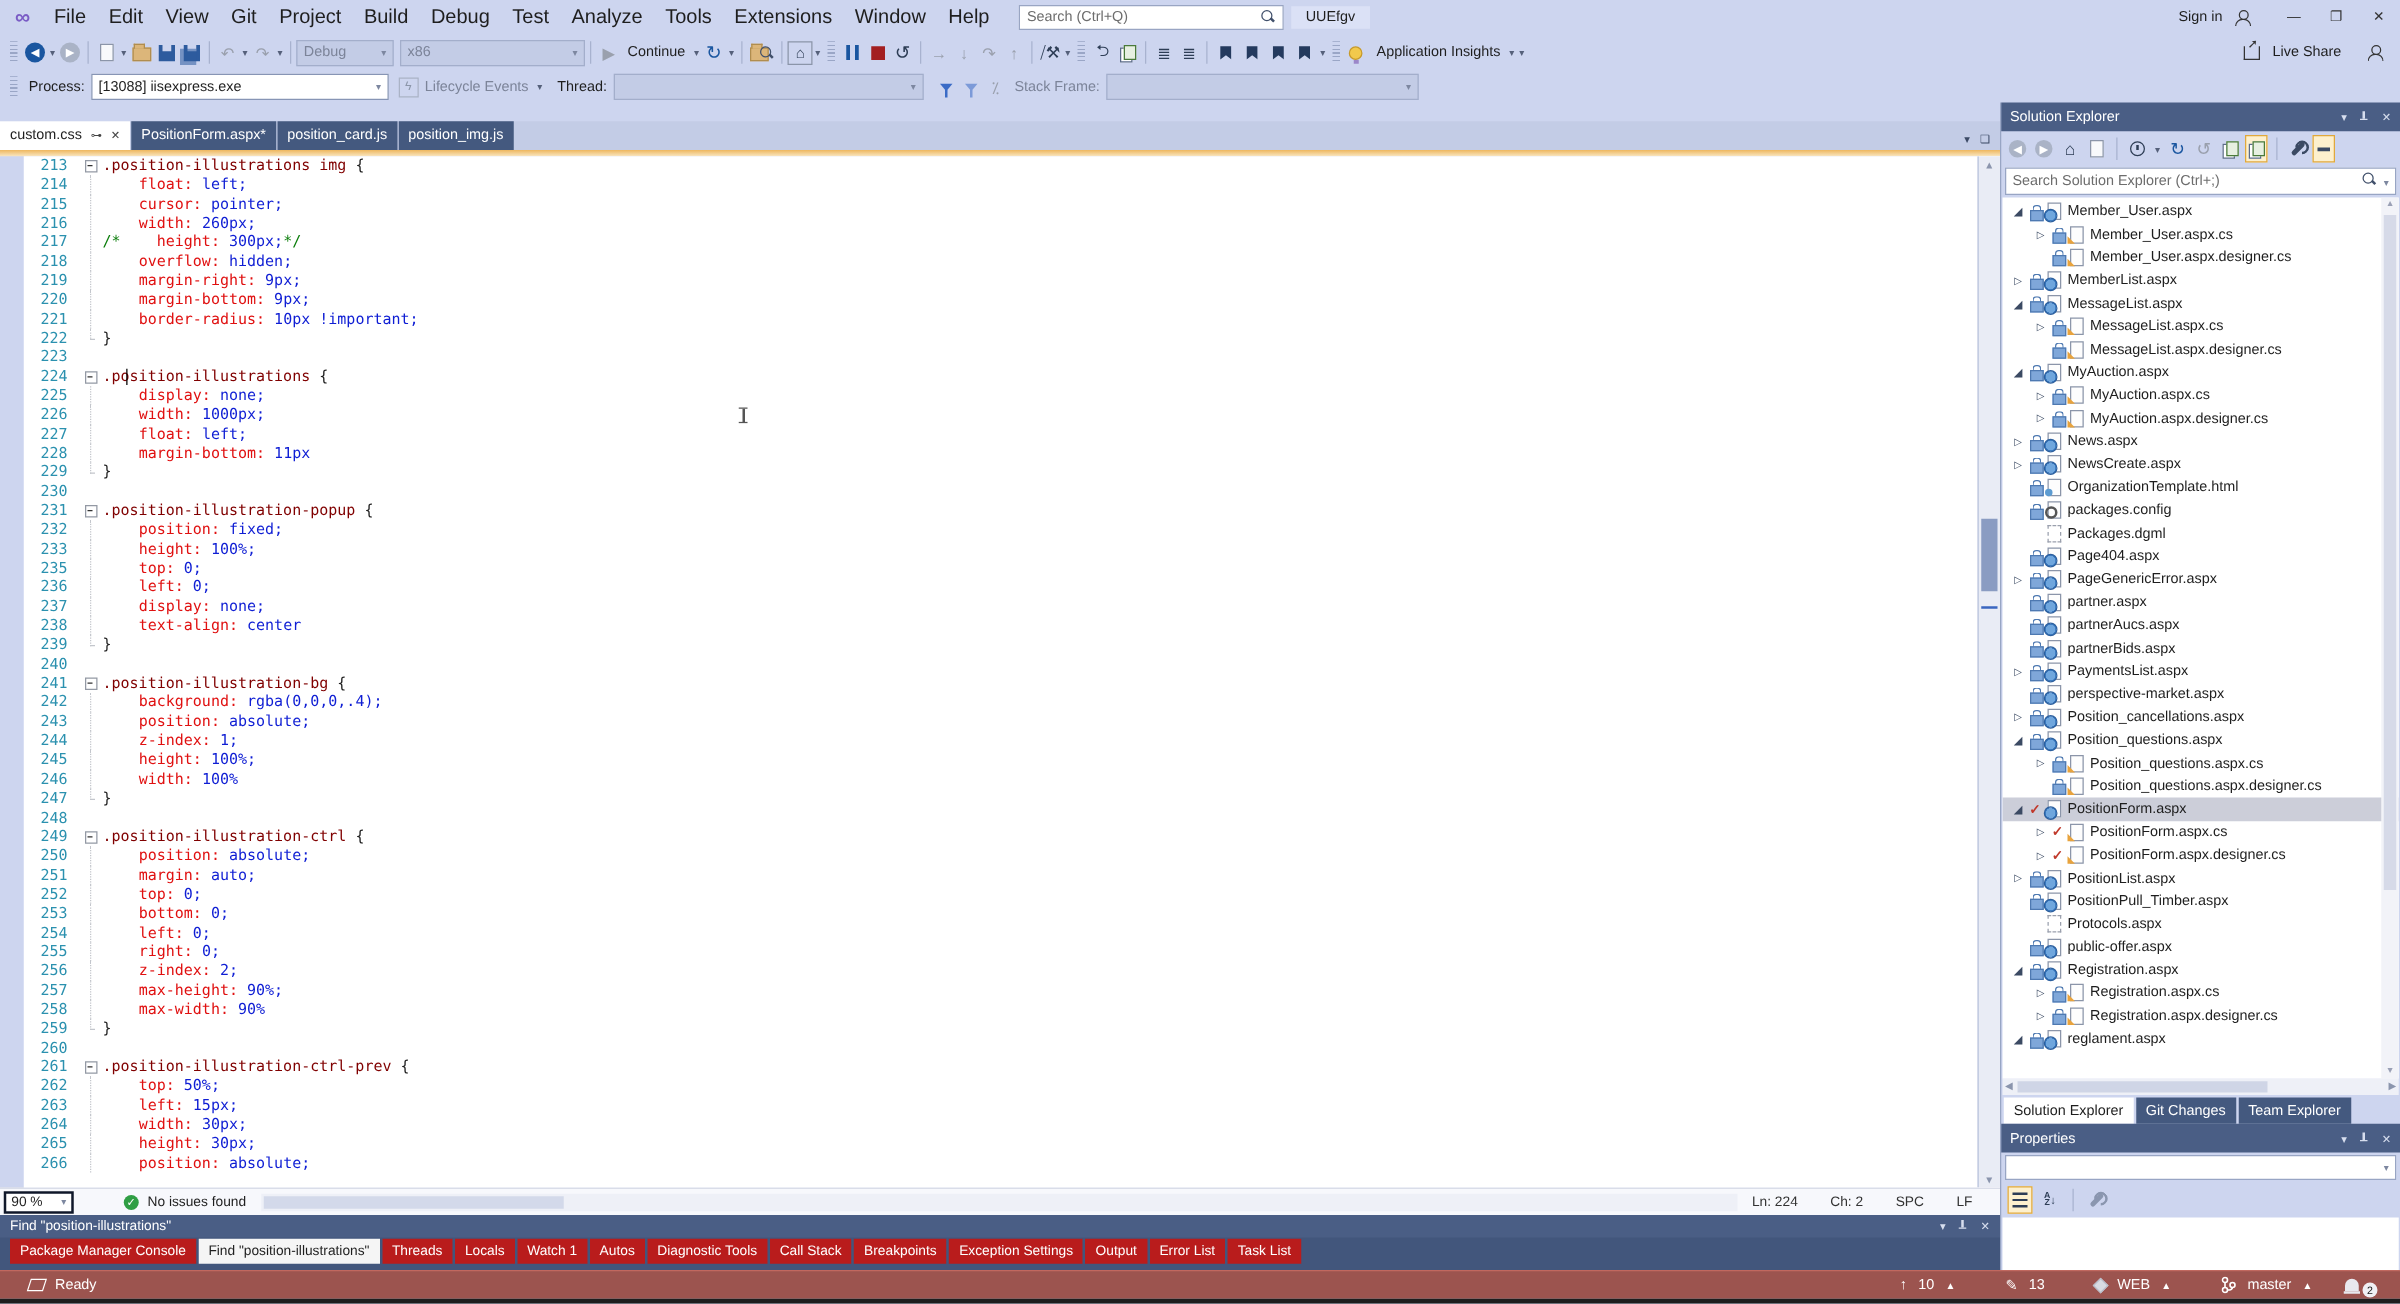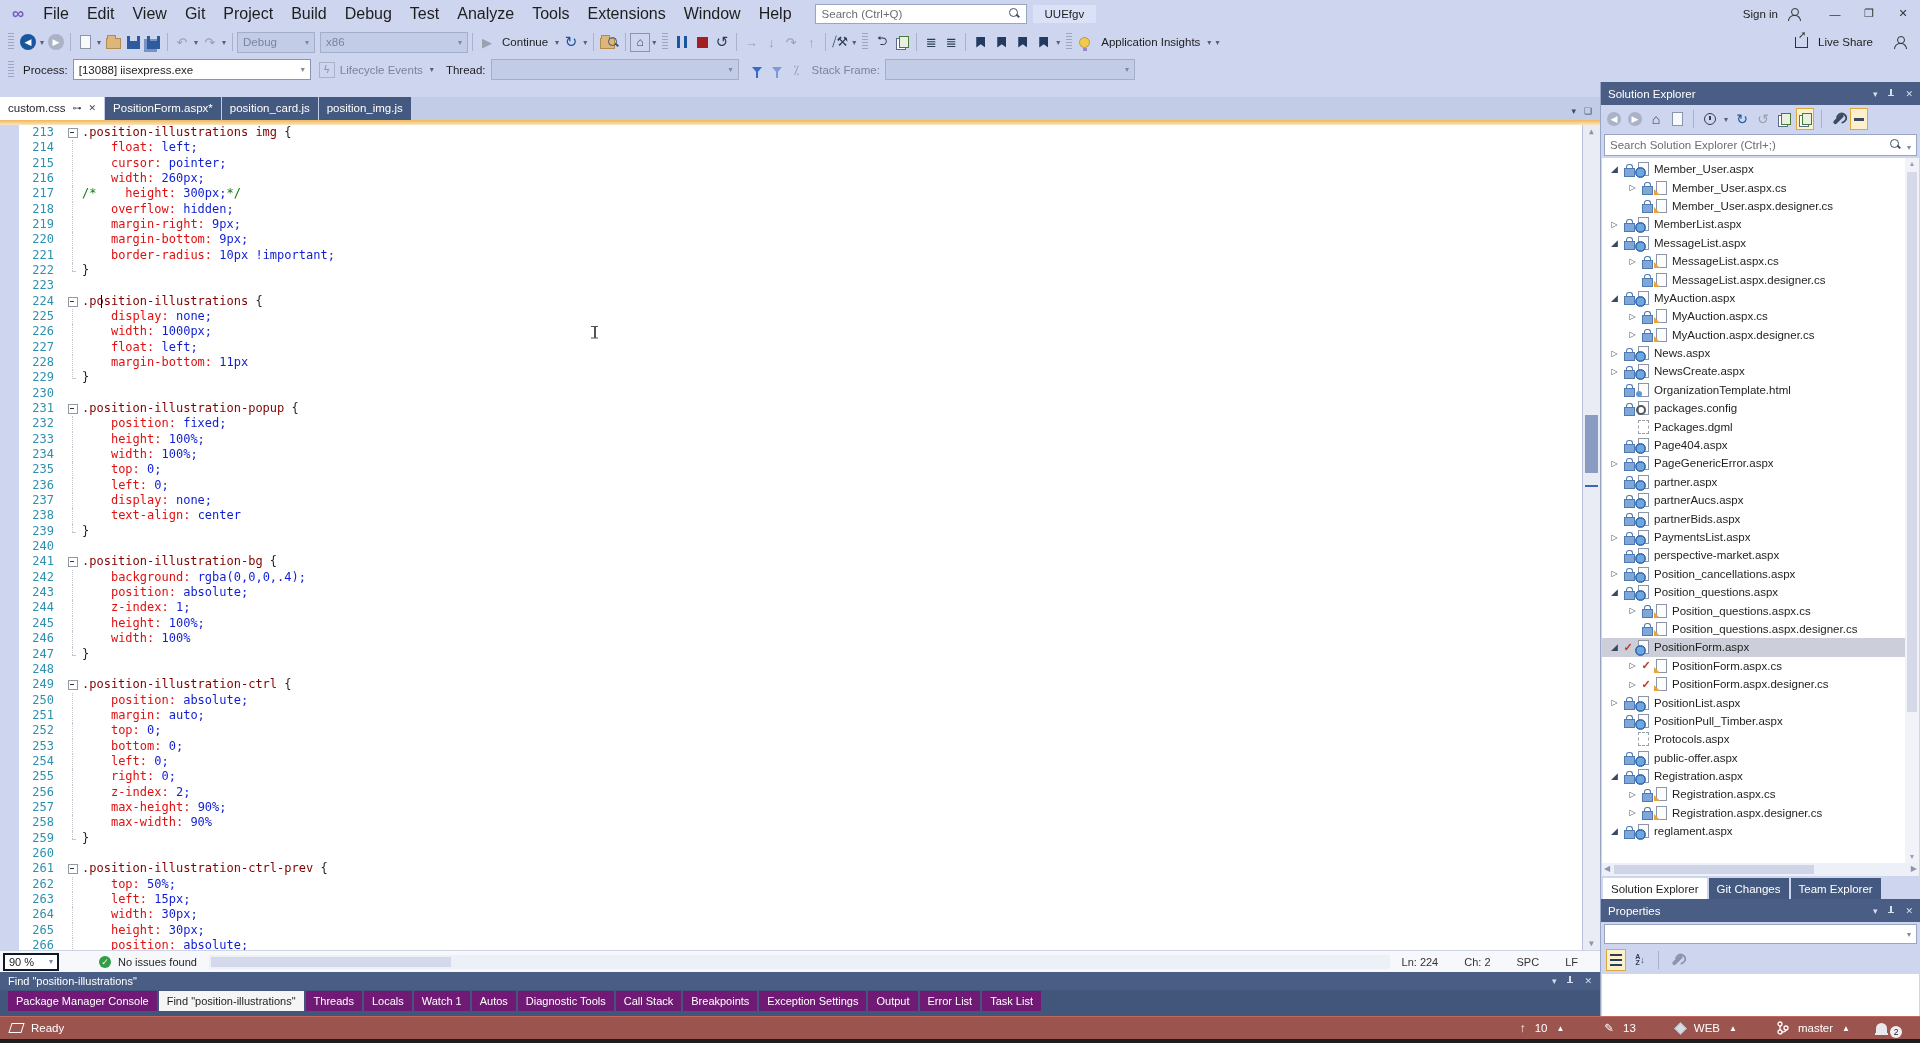--- a/index.html
+++ b/index.html
@@ -119,21 +119,21 @@
     display:flex; align-items:center; justify-content:center; margin:0 7px 0 40px; }
   .hscroll { flex:1 1 auto; height:14px; margin:0 12px; background:#eef0f7; position:relative; }
   .hscroll .th { position:absolute; left:2px; top:2px; width:240px; height:10px; background:#d3d9ea; }
   .lnstats { display:flex; gap:26px; margin-right:22px; color:#333; }
 
   
   .find-panel { background:#4a5e85; flex:1 1 auto; display:flex; flex-direction:column; }
   .fp-title { height:18px; color:#fff; font-size:11px; display:flex; align-items:center; padding:0 8px; }
   .fp-icons { margin-left:auto; display:flex; gap:10px; font-size:9px; color:#d7deee; }
   .fp-tabs { height:26px; display:flex; align-items:flex-start; padding:1px 0 0 8px; gap:2px; background:#42567c; }
-  .ftab { height:20px; padding:0 8px; background:#701a75; color:#fff; font-size:11px;
+  .ftab { height:20px; padding:0 8px; background:#b91c1c; color:#fff; font-size:11px;
     display:flex; align-items:center; }
   .ftab.active { background:#f5f5f5; color:#1e1e1e; }
 
   
   .right-col { width:320px; border-left:1px solid #98a5c4; display:flex; flex-direction:column; background:#cdd5ef; }
   .pane-hdr { height:23px; background:#4a5e85; color:#fff; display:flex; align-items:center;
     font-size:11.5px; padding:0 7px; flex:0 0 auto; }
   .pane-hdr .fp-icons { font-size:9px; }
   .se-toolbar { height:28px; display:flex; align-items:center; padding:0 4px; gap:3px; flex:0 0 auto; }
   .se-toolbar .tbtn { min-width:18px; }
@@ -189,21 +189,21 @@
   .props-combo .inner { height:20px; background:#fff; border:1px solid #98a5c4; display:flex;
     align-items:center; justify-content:flex-end; padding:0 5px; }
   .props-toolbar { height:28px; display:flex; align-items:center; gap:4px; padding-left:5px; flex:0 0 auto; }
   .ic-cat { width:12px; height:12px;
     background:linear-gradient(180deg,#2d3d55 0 2px,transparent 2px 5px,#2d3d55 5px 7px,transparent 7px 10px,#2d3d55 10px 12px); }
   .ic-az { font-size:7px; font-weight:bold; color:#2d3d55; line-height:6px; text-align:center; }
   .props-empty { height:42px; background:#fff; margin:0 1px; flex:0 0 auto; }
 
   
   .statusbar { height:23px; background:#9c544f; border-top:1px solid #c1685f; color:#fff; display:flex;
-    align-items:center; font-size:11.5px; flex:0 0 auto; }
+    align-items:center; font-size:11.5px; flex:0 0 auto;padding-left:13px; }
   .sb-para { width:13px; height:10px; border:1px solid #fff; transform:skewX(-18deg); margin:0 8px 0 10px; }
   .sb-right { margin-left:auto; display:flex; align-items:center; gap:9px; margin-right:18px; }
   .sb-gap { width:22px; }
   .sb-caret { font-size:8px; }
   .ic-diamond { width:9px; height:9px; background:#d8dbe2; border:1px solid #b9bdc9; transform:rotate(45deg); }
   .ic-bell { width:11px; height:10px; background:#e8e8ee; border-radius:6px 6px 0 0; position:relative; }
   .ic-bell::after { content:""; position:absolute; left:-1px; bottom:-2px; width:13px; height:2px; background:#e8e8ee; }
   .bell-badge { width:12px; height:12px; border-radius:50%; background:#f0f0f4; color:#222; font-size:8.5px;
     display:flex; align-items:center; justify-content:center; margin-left:-6px; margin-top:8px; }
   .bottom-strip { height:4px; background:#1d1d1d; flex:0 0 auto; }
@@ -420,21 +420,20 @@
           <div class="codeline"><span class="ln">224</span><span class="fold open"></span><span class="ctext"><span class="tok-s">.position-illustrations</span><span class="tok-k"> {</span></span><span class="caret-blink"></span></div>
           <div class="codeline"><span class="ln">225</span><span class="fold mid"></span><span class="ctext"><span class="tok-k">    </span><span class="tok-p">display:</span><span class="tok-k"> </span><span class="tok-v">none;</span></span></div>
           <div class="codeline"><span class="ln">226</span><span class="fold mid"></span><span class="ctext"><span class="tok-k">    </span><span class="tok-p">width:</span><span class="tok-k"> </span><span class="tok-v">1000px;</span></span></div>
           <div class="codeline"><span class="ln">227</span><span class="fold mid"></span><span class="ctext"><span class="tok-k">    </span><span class="tok-p">float:</span><span class="tok-k"> </span><span class="tok-v">left;</span></span></div>
           <div class="codeline"><span class="ln">228</span><span class="fold mid"></span><span class="ctext"><span class="tok-k">    </span><span class="tok-p">margin-bottom:</span><span class="tok-k"> </span><span class="tok-v">11px</span></span></div>
           <div class="codeline"><span class="ln">229</span><span class="fold end"></span><span class="ctext"><span class="tok-k">}</span></span></div>
           <div class="codeline"><span class="ln">230</span><span class="fold"></span><span class="ctext"></span></div>
           <div class="codeline"><span class="ln">231</span><span class="fold open"></span><span class="ctext"><span class="tok-s">.position-illustration-popup</span><span class="tok-k"> {</span></span></div>
           <div class="codeline"><span class="ln">232</span><span class="fold mid"></span><span class="ctext"><span class="tok-k">    </span><span class="tok-p">position:</span><span class="tok-k"> </span><span class="tok-v">fixed;</span></span></div>
           <div class="codeline"><span class="ln">233</span><span class="fold mid"></span><span class="ctext"><span class="tok-k">    </span><span class="tok-p">height:</span><span class="tok-k"> </span><span class="tok-v">100%;</span></span></div>
-          <div class="codeline"><span class="ln">234</span><span class="fold mid"></span><span class="ctext"><span class="tok-k">    </span><span class="tok-p">width:</span><span class="tok-k"> </span><span class="tok-v">100%;</span></span></div>
           <div class="codeline"><span class="ln">235</span><span class="fold mid"></span><span class="ctext"><span class="tok-k">    </span><span class="tok-p">top:</span><span class="tok-k"> </span><span class="tok-v">0;</span></span></div>
           <div class="codeline"><span class="ln">236</span><span class="fold mid"></span><span class="ctext"><span class="tok-k">    </span><span class="tok-p">left:</span><span class="tok-k"> </span><span class="tok-v">0;</span></span></div>
           <div class="codeline"><span class="ln">237</span><span class="fold mid"></span><span class="ctext"><span class="tok-k">    </span><span class="tok-p">display:</span><span class="tok-k"> </span><span class="tok-v">none;</span></span></div>
           <div class="codeline"><span class="ln">238</span><span class="fold mid"></span><span class="ctext"><span class="tok-k">    </span><span class="tok-p">text-align:</span><span class="tok-k"> </span><span class="tok-v">center</span></span></div>
           <div class="codeline"><span class="ln">239</span><span class="fold end"></span><span class="ctext"><span class="tok-k">}</span></span></div>
           <div class="codeline"><span class="ln">240</span><span class="fold"></span><span class="ctext"></span></div>
           <div class="codeline"><span class="ln">241</span><span class="fold open"></span><span class="ctext"><span class="tok-s">.position-illustration-bg</span><span class="tok-k"> {</span></span></div>
           <div class="codeline"><span class="ln">242</span><span class="fold mid"></span><span class="ctext"><span class="tok-k">    </span><span class="tok-p">background:</span><span class="tok-k"> </span><span class="tok-v">rgba(0,0,0,.4);</span></span></div>
           <div class="codeline"><span class="ln">243</span><span class="fold mid"></span><span class="ctext"><span class="tok-k">    </span><span class="tok-p">position:</span><span class="tok-k"> </span><span class="tok-v">absolute;</span></span></div>
           <div class="codeline"><span class="ln">244</span><span class="fold mid"></span><span class="ctext"><span class="tok-k">    </span><span class="tok-p">z-index:</span><span class="tok-k"> </span><span class="tok-v">1;</span></span></div>

